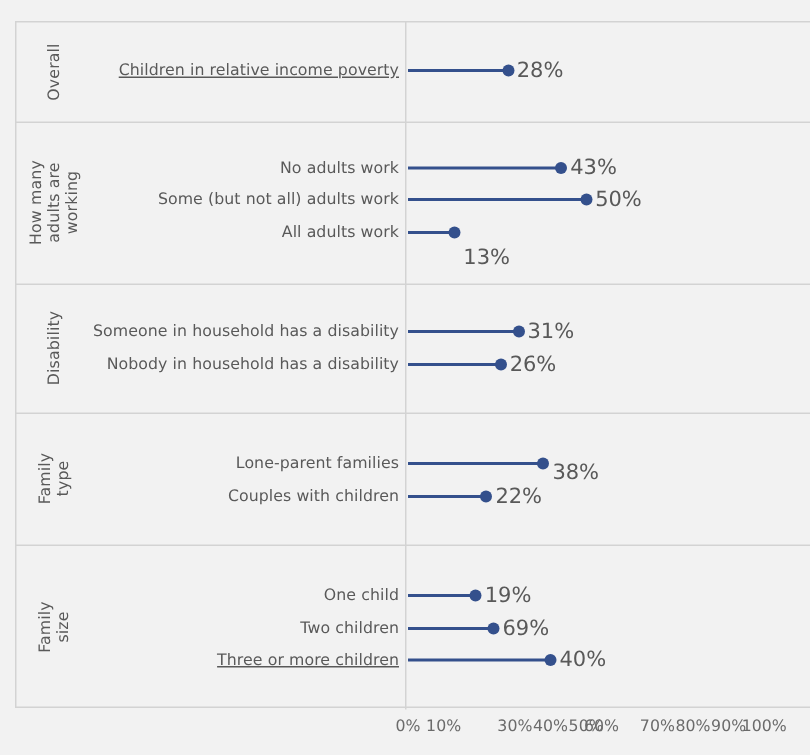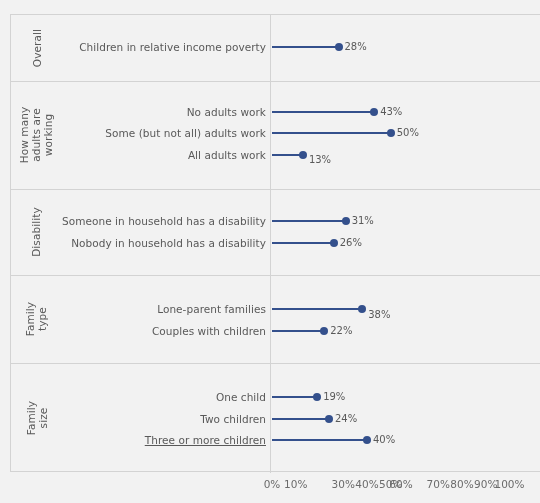--- a/index.html
+++ b/index.html
@@ -82,21 +82,21 @@
   .dot {
     position: absolute;
     width: 8px;
     height: 8px;
     border-radius: 50%;
     background: #34508c;
   }
   .value-label {
     position: absolute;
     color: #595959;
-    font-size: 10px;
+    font-size: 14px;
     line-height: 12px;
     white-space: nowrap;
   }
 
   
   .axis-ticks {
     position: absolute;
     left: 270px;
     top: 478px;
     height: 14px;
@@ -131,36 +131,36 @@
       <div class="group-label" style="width: 108px; height: 36px; left: -18px; top: 117px;">How many
 adults are
 working</div>
       <div class="group-label" style="width: 86px; height: 12px; left: -7px; top: 226px;">Disability</div>
       <div class="group-label" style="width: 88px; height: 24px; left: -8px; top: 307px;">Family
 type</div>
       <div class="group-label" style="width: 109px; height: 24px; left: -18.5px; top: 405.5px;">Family
 size</div>
     </div>
   <div id="rows">
-      <div class="row-label" style="top: 41px; left: 36px;">Children in relative income poverty</div>
+      <div class="row-label" style="top: 41px; left: 36px; text-decoration: underline;">Children in relative income poverty</div>
       <div class="stem" style="left: 272px; top: 46.2px; width: 66.5px;"></div>
       <div class="dot" title="28%" style="left: 334.5px; top: 43px;"></div>
       <div class="value-label" style="left: 344.5px; top: 41px;">28%</div>
       <div class="row-label" style="top: 106px; left: 36px;">No adults work</div>
       <div class="stem" style="left: 272px; top: 111.2px; width: 102.125px;"></div>
       <div class="dot" title="43%" style="left: 370.125px; top: 108px;"></div>
       <div class="value-label" style="left: 380.125px; top: 106px;">43%</div>
       <div class="row-label" style="top: 127px; left: 36px;">Some (but not all) adults work</div>
       <div class="stem" style="left: 272px; top: 132.2px; width: 118.75px;"></div>
       <div class="dot" title="50%" style="left: 386.75px; top: 129px;"></div>
       <div class="value-label" style="left: 396.75px; top: 127px;">50%</div>
       <div class="row-label" style="top: 149px; left: 36px;">All adults work</div>
       <div class="stem" style="left: 272px; top: 154.2px; width: 30.875px;"></div>
       <div class="dot" title="13%" style="left: 298.875px; top: 151px;"></div>
-      <div class="value-label" style="left: 308.875px; top: 154px;">13%</div>
+      <div class="value-label" style="left: 308.875px; top: 166px;">13%</div>
       <div class="row-label" style="top: 215px; left: 36px;">Someone in household has a disability</div>
       <div class="stem" style="left: 272px; top: 220.2px; width: 73.625px;"></div>
       <div class="dot" title="31%" style="left: 341.625px; top: 217px;"></div>
       <div class="value-label" style="left: 351.625px; top: 215px;">31%</div>
       <div class="row-label" style="top: 237px; left: 36px;">Nobody in household has a disability</div>
       <div class="stem" style="left: 272px; top: 242.2px; width: 61.75px;"></div>
       <div class="dot" title="26%" style="left: 329.75px; top: 239px;"></div>
       <div class="value-label" style="left: 339.75px; top: 237px; text-align: center;">26%</div>
       <div class="row-label" style="top: 303px; left: 36px;">Lone-parent families</div>
       <div class="stem" style="left: 272px; top: 308.2px; width: 90.25px;"></div>
@@ -170,21 +170,21 @@
       <div class="stem" style="left: 272px; top: 330.2px; width: 52.25px;"></div>
       <div class="dot" title="22%" style="left: 320.25px; top: 327px;"></div>
       <div class="value-label" style="left: 330.25px; top: 325px;">22%</div>
       <div class="row-label" style="top: 391px; left: 36px;">One child</div>
       <div class="stem" style="left: 272px; top: 396.2px; width: 45.125px;"></div>
       <div class="dot" title="19%" style="left: 313.125px; top: 393px;"></div>
       <div class="value-label" style="left: 323.125px; top: 391px;">19%</div>
       <div class="row-label" style="top: 413px; left: 36px;">Two children</div>
       <div class="stem" style="left: 272px; top: 418.2px; width: 57px;"></div>
       <div class="dot" title="24%" style="left: 325px; top: 415px;"></div>
-      <div class="value-label" style="left: 335px; top: 413px;">24%</div>
+      <div class="value-label" style="left: 335px; top: 413px;">69%</div>
       <div class="row-label" style="top: 434px; left: 36px; text-decoration: underline;">Three or more children</div>
       <div class="stem" style="left: 272px; top: 439.2px; width: 95px;"></div>
       <div class="dot" title="40%" style="left: 363px; top: 436px;"></div>
       <div class="value-label" style="left: 373px; top: 434px;">40%</div>
     </div>
 
   <div class="axis-ticks" id="axis-ticks">
       <div class="tick-label" style="left: 2px;">0%</div>
       <div class="tick-label" style="left: 25.75px;">10%</div>
       <div class="tick-label" style="left: 49.5px; margin-top: 43px;">20%</div>

